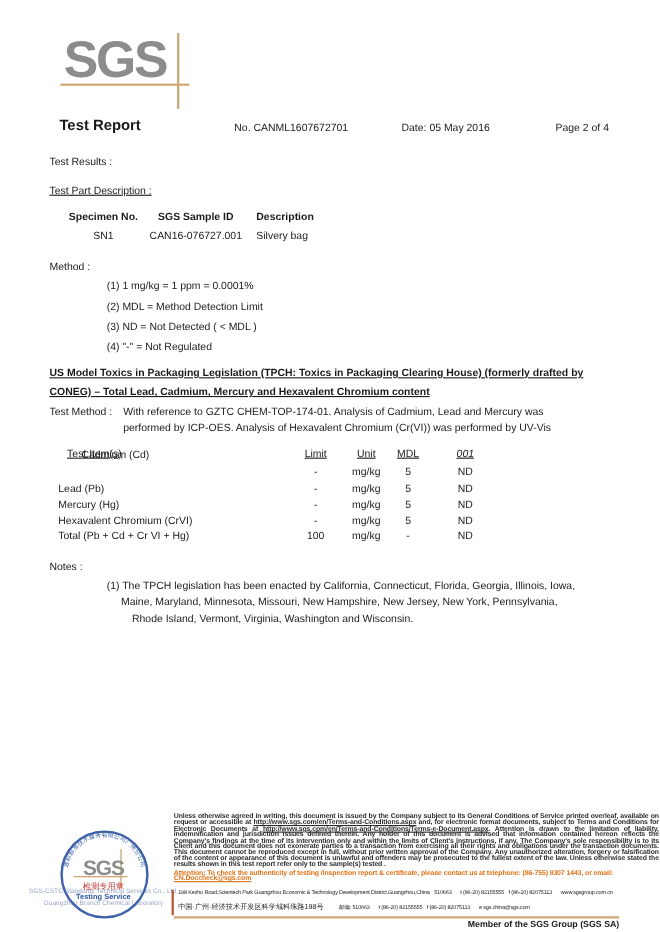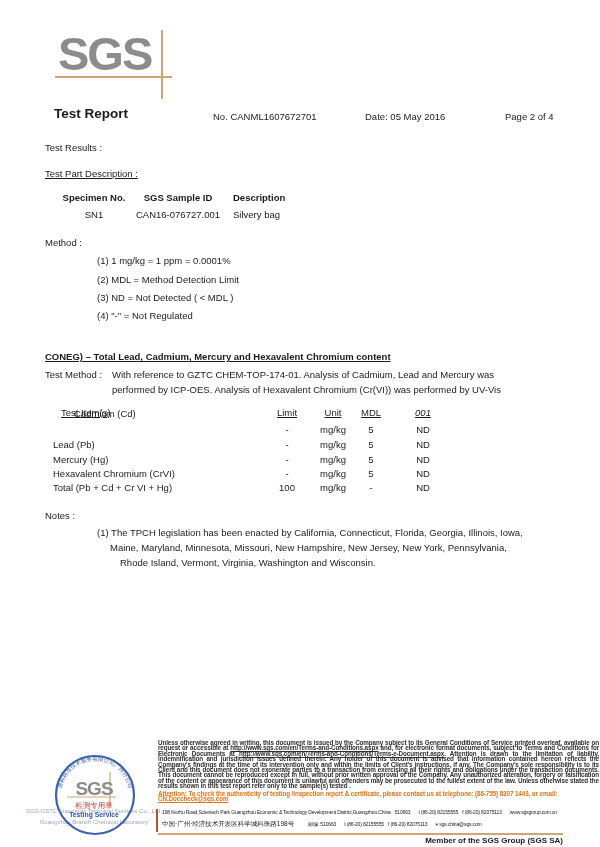--- a/index.html
+++ b/index.html
@@ -54,20 +54,21 @@
     <div class="abs t9 ctr" style="left:128px;top:209px;width:100px;">CAN16-076727.001</div>
     <div class="abs t9" style="left:233px;top:209px;">Silvery bag</div>
   </div>
 
   <div class="abs t9" style="left:45px;top:237px;">Method :</div>
   <div class="abs t9" style="left:97px;top:255px;">(1) 1 mg/kg = 1 ppm = 0.0001%</div>
   <div class="abs t9" style="left:97px;top:274px;">(2) MDL = Method Detection Limit</div>
   <div class="abs t9" style="left:97px;top:292px;">(3) ND = Not Detected ( &lt; MDL )</div>
   <div class="abs t9" style="left:97px;top:310px;">(4) "-" = Not Regulated</div>
 
+  <div class="abs t9 bold ul" style="left:45px;top:334px;">US Model Toxics in Packaging Legislation (TPCH: Toxics in Packaging Clearing House) (formerly drafted by</div>
   <div class="abs t9 bold ul" style="left:45px;top:351px;">CONEG) – Total Lead, Cadmium, Mercury and Hexavalent Chromium content</div>
   <div class="abs t9" style="left:45px;top:369px;">Test Method :</div>
   <div class="abs t9" style="left:112px;top:369px;">With reference to GZTC CHEM-TOP-174-01.  Analysis of Cadmium, Lead and Mercury was</div>
   <div class="abs t9" style="left:112px;top:384px;">performed by ICP-OES. Analysis of Hexavalent Chromium (Cr(VI)) was performed by UV-Vis</div>
 
   <div>
     <div class="abs t9 ul" style="left:61px;top:407px;">Test Item(s)</div>
     <div class="abs t9 collimit" style="top:407px;"><span class="ul">Limit</span></div>
     <div class="abs t9 colunit" style="top:407px;"><span class="ul">Unit</span></div>
     <div class="abs t9 colmdl" style="top:407px;"><span class="ul">MDL</span></div>

